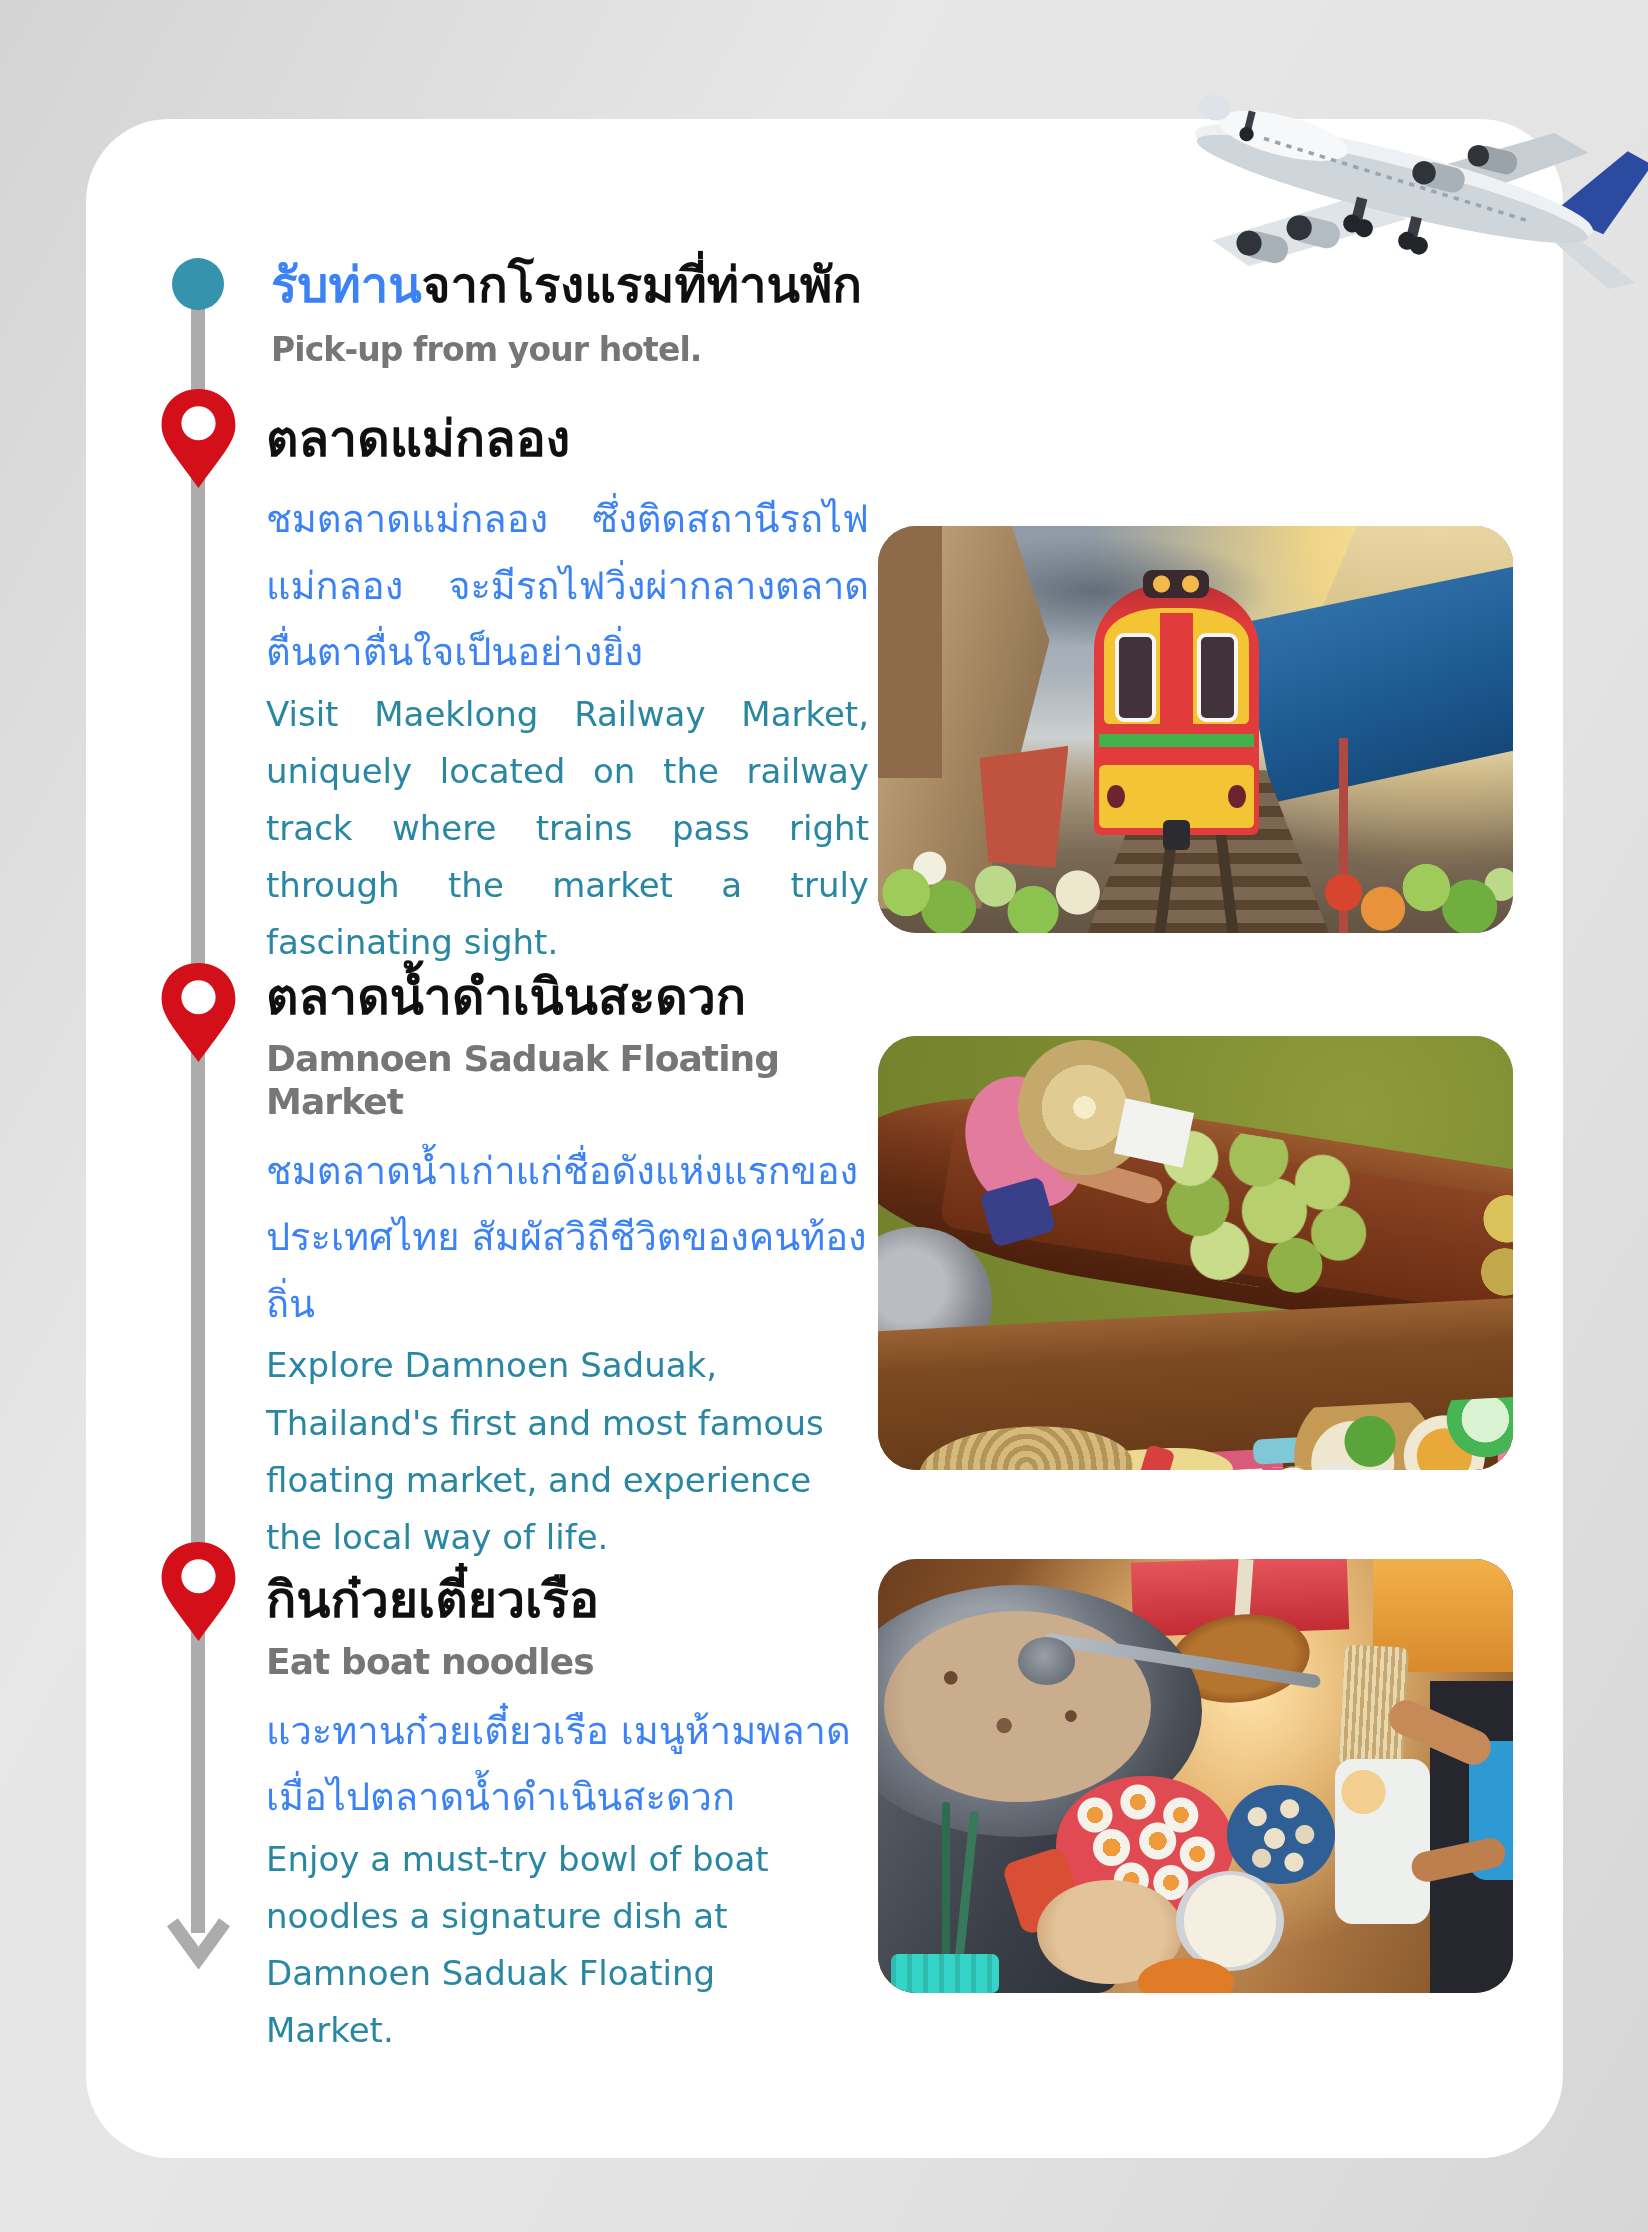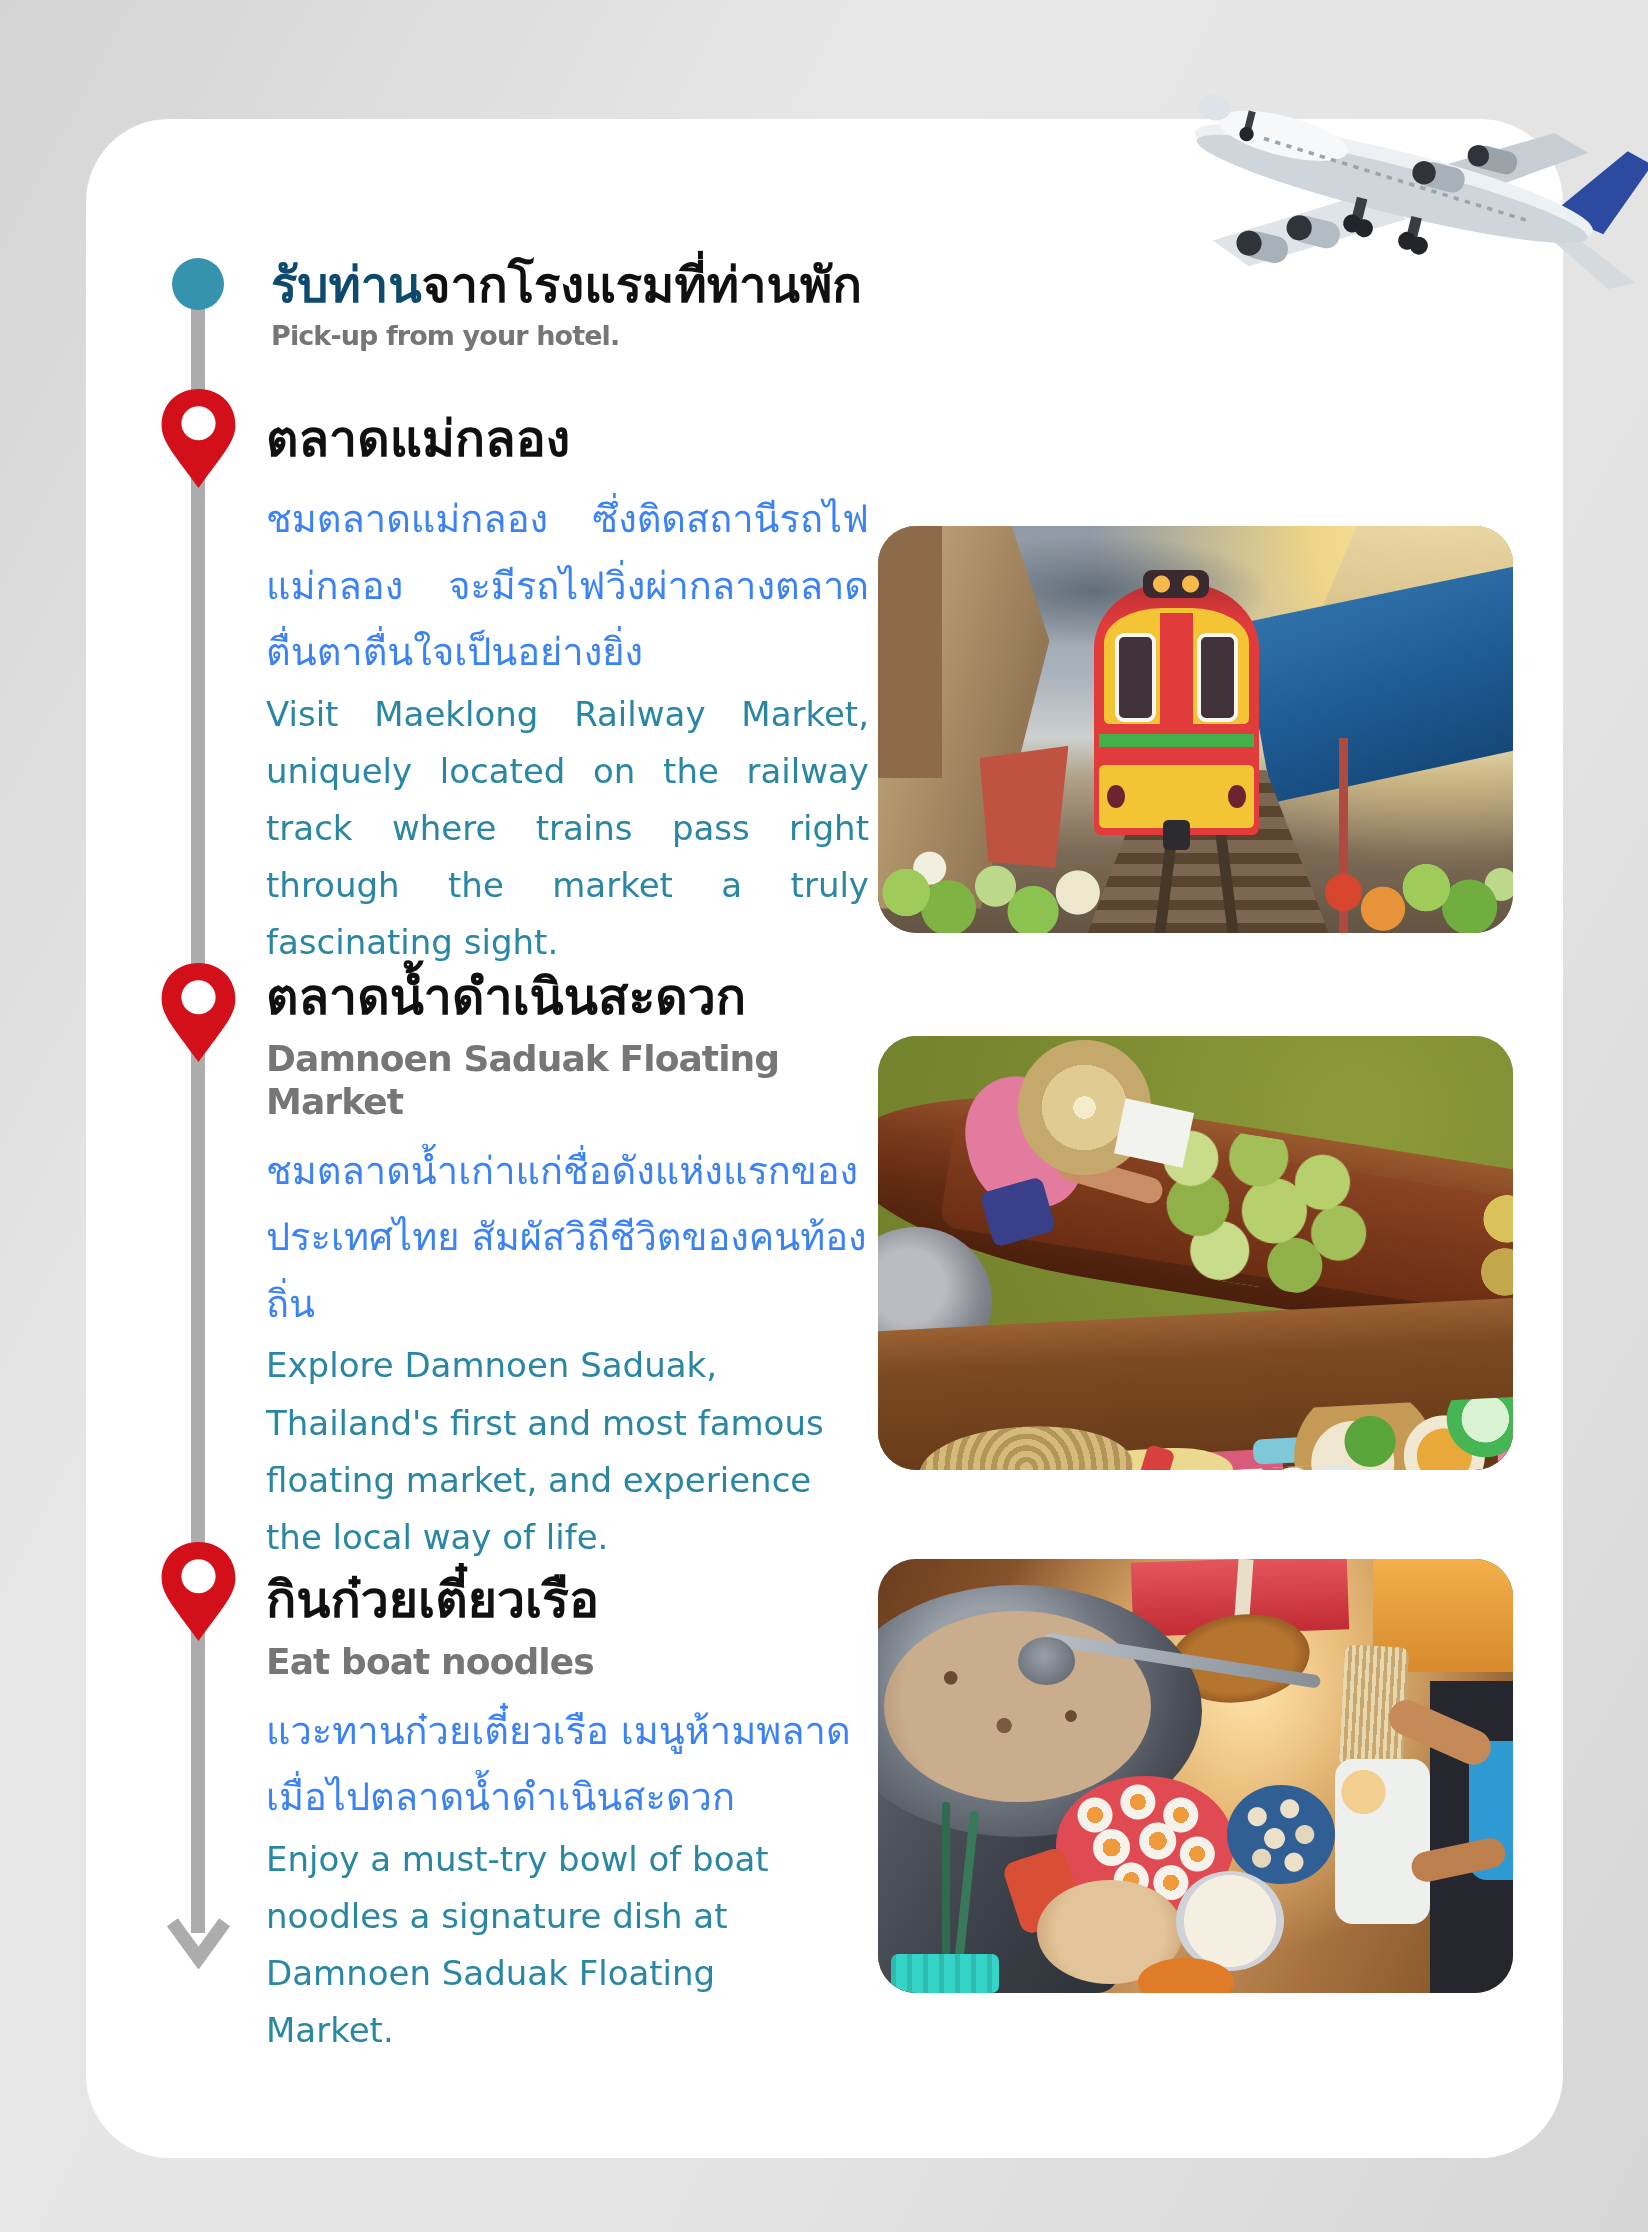--- a/index.html
+++ b/index.html
@@ -18,23 +18,23 @@
   .tl-arrow{position:absolute;left:79px;top:1796px}
 
   
   .stop{position:absolute;left:180px;width:603px}
   .s1{top:135px;left:185px}
   .s2{top:288px}
   .s3{top:846px}
   .s4{top:1449px}
   .title-th{font-size:50px;font-weight:bold;color:#101010;line-height:1.3}
   .s1 .title-th{font-size:49px}
-  .hl{color:#0c4a6e}
+  .hl{color:#3b82f6}
   .sub-en{font-size:36px;font-weight:bold;color:#767676;line-height:1.2;margin-top:7.2px;letter-spacing:-0.9px}
-  .s1 .sub-en{font-size:27px;margin-top:2px}
+  .s1 .sub-en{font-size:33px;margin-top:12px}
   .body-th{font-size:38px;color:#3b82f6;line-height:1.75;margin-top:14.4px}
   .body-en{font-size:34px;color:#2A87A4;line-height:1.68}
   .s2 .body-th,.s2 .body-en{text-align:justify}
   .s3 .sub-en{width:522px}
   .s3 .body-en{width:581px}
   .s4 .body-th{width:594px}
   .s4 .body-en{width:576px}
 
   
   .photo{position:absolute;left:792px;width:635px;border-radius:38px;overflow:hidden;background:#888}

